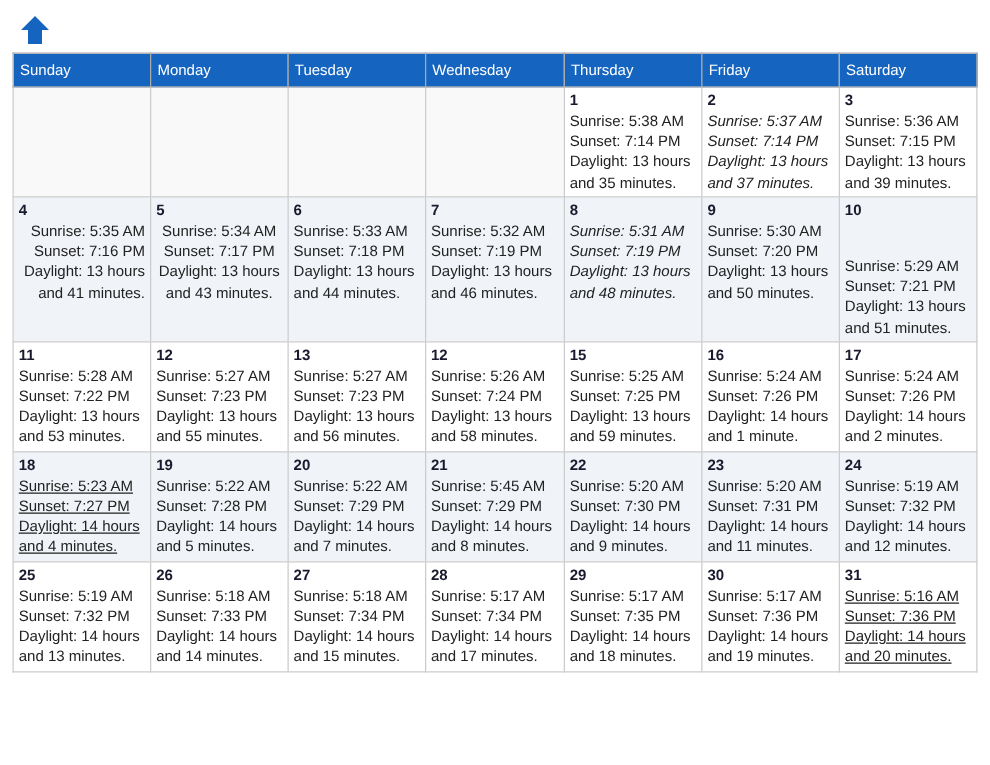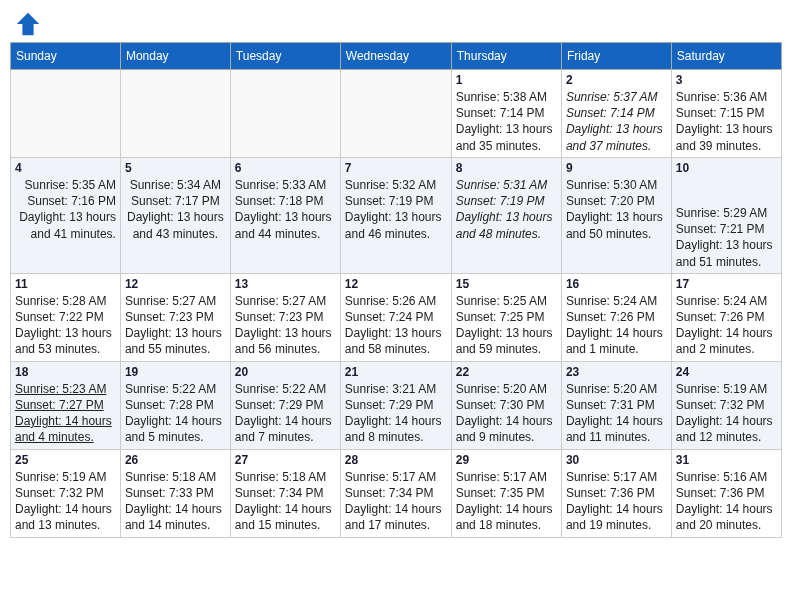--- a/index.html
+++ b/index.html
@@ -267,21 +267,21 @@
         </td>
         <td>
           <div class="day-num">20</div>
           <div class="day-info" style="white-space: pre-line;">Sunrise: 5:22 AM
 Sunset: 7:29 PM
 Daylight: 14 hours
 and 7 minutes.</div>
         </td>
         <td>
           <div class="day-num">21</div>
-          <div class="day-info" style="white-space: pre-line;">Sunrise: 3:21 AM
+          <div class="day-info" style="white-space: pre-line;">Sunrise: 5:45 AM
 Sunset: 7:29 PM
 Daylight: 14 hours
 and 8 minutes.</div>
         </td>
         <td>
           <div class="day-num">22</div>
           <div class="day-info" style="white-space: pre-line;">Sunrise: 5:20 AM
 Sunset: 7:30 PM
 Daylight: 14 hours
 and 9 minutes.</div>
@@ -339,20 +339,20 @@
         </td>
         <td>
           <div class="day-num">30</div>
           <div class="day-info" style="white-space: pre-line;">Sunrise: 5:17 AM
 Sunset: 7:36 PM
 Daylight: 14 hours
 and 19 minutes.</div>
         </td>
         <td>
           <div class="day-num">31</div>
-          <div class="day-info" style="white-space: pre-line;">Sunrise: 5:16 AM
+          <div class="day-info" style="white-space: pre-line; text-decoration: underline;">Sunrise: 5:16 AM
 Sunset: 7:36 PM
 Daylight: 14 hours
 and 20 minutes.</div>
         </td>
       </tr>
     </tbody>
 </table>
 
 </body></html>

